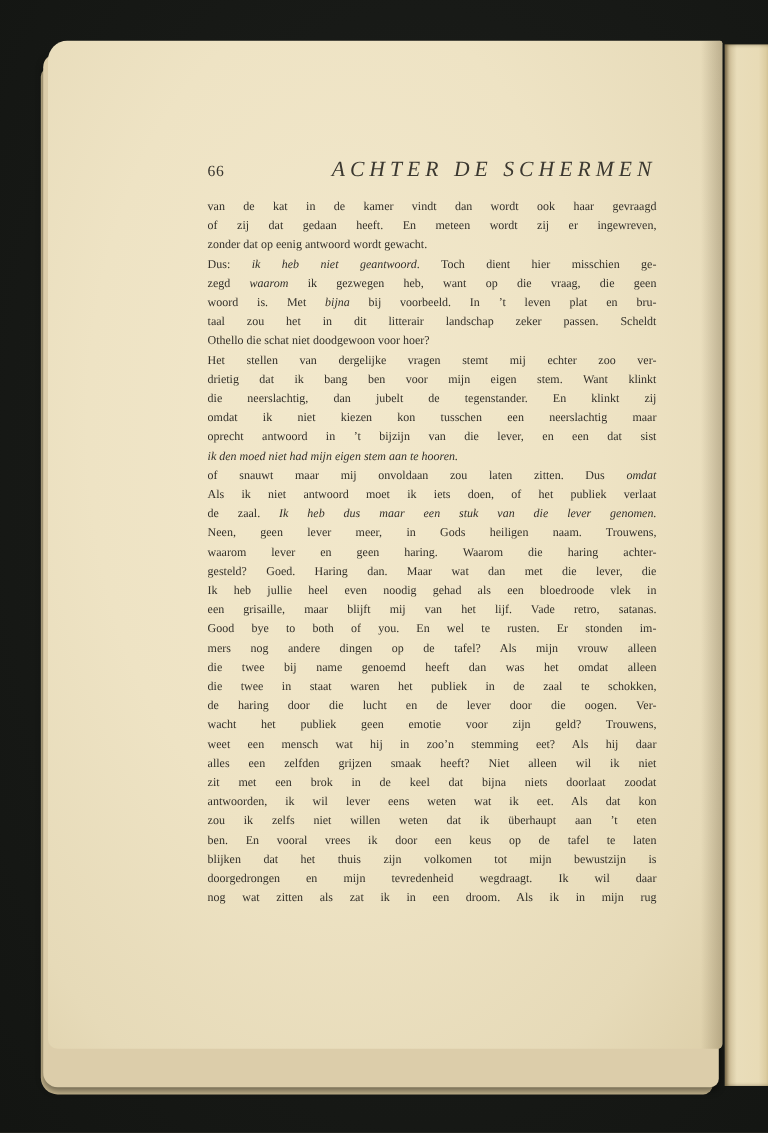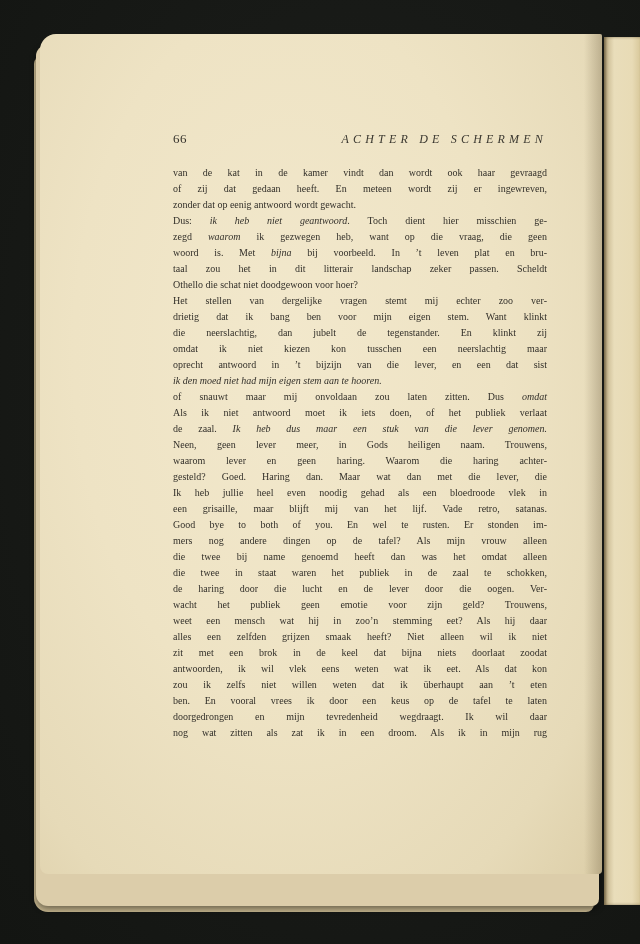--- a/index.html
+++ b/index.html
@@ -40,21 +40,21 @@
     box-shadow:inset 2px 0 3px rgba(58,45,20,.55);
   }
   
   .content {
     position:absolute; left:133px; top:97px; width:374px;
     color:#33302a;
   }
   .header-row { display:flex; align-items:baseline; height:18px; }
   .page-num { font-size:13px; letter-spacing:.5px; color:#36332c; }
   .running-title {
-    margin-left:auto; font-style:italic; font-size:12px;
+    margin-left:auto; font-style:italic; font-size:18px;
     letter-spacing:4.2px; white-space:nowrap; color:#3b3830;
   }
   .body-text { margin-top:16px; font-size:10px; line-height:16px; }
   .line {
     text-align:justify;
     text-align-last:justify;
     -moz-text-align-last:justify;
   }
   .line.pend { text-align-last:left; -moz-text-align-last:left; }
   .line em { font-style:italic; }
@@ -99,22 +99,23 @@
         <div class="line"><span>een grisaille, maar blijft mij van het lijf. Vade retro, satanas.</span></div>
         <div class="line"><span>Good bye to both of you. En wel te rusten. Er stonden im-</span></div>
         <div class="line"><span>mers nog andere dingen op de tafel? Als mijn vrouw alleen</span></div>
         <div class="line"><span>die twee bij name genoemd heeft dan was het omdat alleen</span></div>
         <div class="line"><span>die twee in staat waren het publiek in de zaal te schokken,</span></div>
         <div class="line"><span>de haring door die lucht en de lever door die oogen. Ver-</span></div>
         <div class="line"><span>wacht het publiek geen emotie voor zijn geld? Trouwens,</span></div>
         <div class="line"><span>weet een mensch wat hij in zoo’n stemming eet? Als hij daar</span></div>
         <div class="line"><span>alles een zelfden grijzen smaak heeft? Niet alleen wil ik niet</span></div>
         <div class="line"><span>zit met een brok in de keel dat bijna niets doorlaat zoodat</span></div>
-        <div class="line"><span>antwoorden, ik wil vlek eens weten wat ik eet. Als dat kon</span></div>
+        <div class="line"><span>antwoorden, ik wil lever eens weten wat ik eet. Als dat kon</span></div>
         <div class="line"><span>zou ik zelfs niet willen weten dat ik überhaupt aan ’t eten</span></div>
         <div class="line"><span>ben. En vooral vrees ik door een keus op de tafel te laten</span></div>
+        <div class="line"><span>blijken dat het thuis zijn volkomen tot mijn bewustzijn is</span></div>
         <div class="line"><span>doorgedrongen en mijn tevredenheid wegdraagt. Ik wil daar</span></div>
         <div class="line"><span>nog wat zitten als zat ik in een droom. Als ik in mijn rug</span></div>
       </div>
   </div>
 </div>
 
 <div class="right-page"></div>
 
 </body></html>

